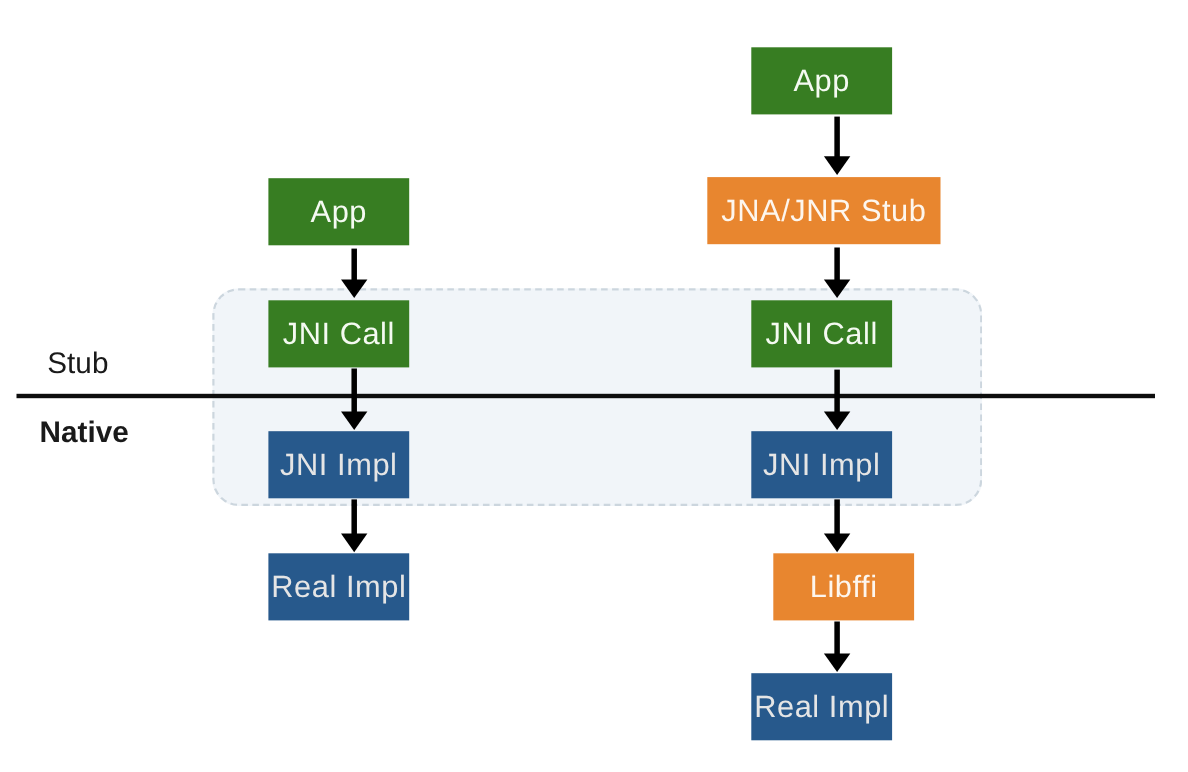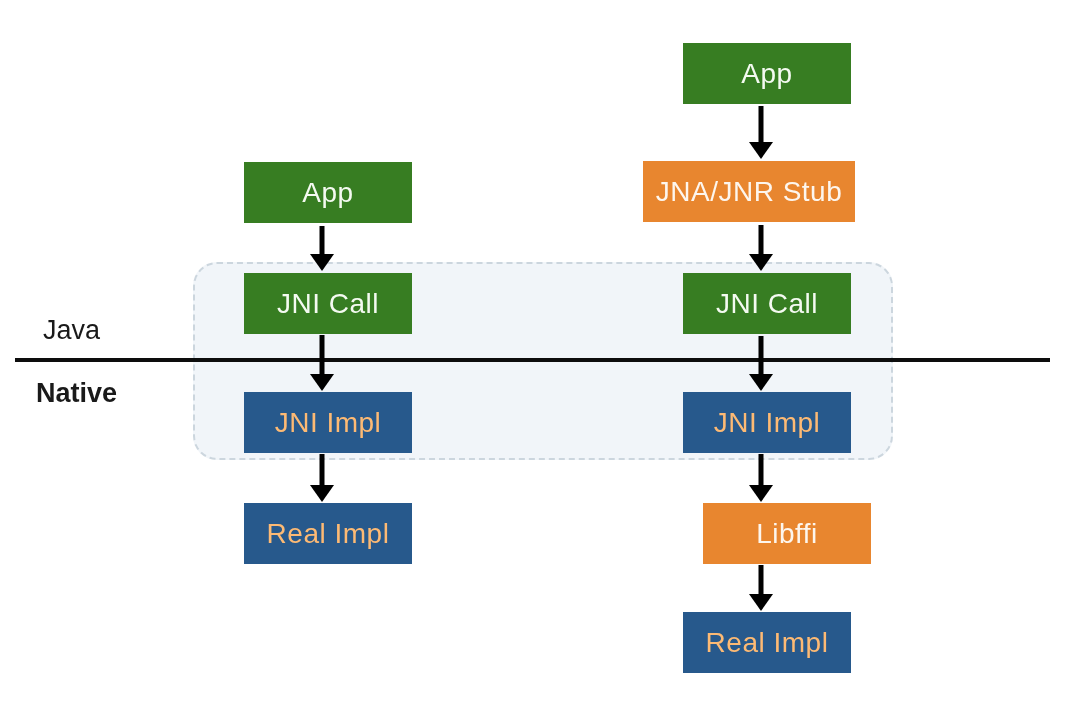--- a/index.html
+++ b/index.html
@@ -41,33 +41,33 @@
     color: #1a1a1a;
     font-size: 27px;
     line-height: 1;
   }
   .layer-label.java { left: 43px; top: 317px; }
   .layer-label.native { left: 36px; top: 380px; font-weight: bold; }
 
   
   .node {
     position: absolute;
-    width: 168px;
+    width: 128px;
     height: 61px;
     display: flex;
     align-items: center;
     justify-content: center;
     color: #f4faf1;
     font-size: 28px;
     letter-spacing: 0.5px;
     box-sizing: border-box;
   }
   .node.wide { width: 212px; }
   .node.green  { background: #377d22; }
-  .node.blue   { background: #27598c; color: #fdba74; }
+  .node.blue   { background: #27598c; color: #e5e5e5; }
   .node.orange { background: #e8862f; color: #fdf6ee; }
 
   
   .arrow {
     position: absolute;
     width: 26px;
   }
   .arrow .shaft {
     position: absolute;
     left: 50%;
@@ -122,21 +122,21 @@
   }
 </style>
 </head>
 <body>
 
 <div class="canvas">
 
   <div class="jni-region"></div>
 
   <div class="divider"></div>
-  <div class="layer-label java">Java</div>
+  <div class="layer-label java">Stub</div>
   <div class="layer-label native">Native</div>
 
   <div class="node green n-l-app">App</div>
   <div class="arrow a-l1">
     <div class="shaft"></div>
     <div class="head"></div>
   </div>
   <div class="node green n-l-jnicall">JNI Call</div>
   <div class="arrow a-l2">
     <div class="shaft"></div>

